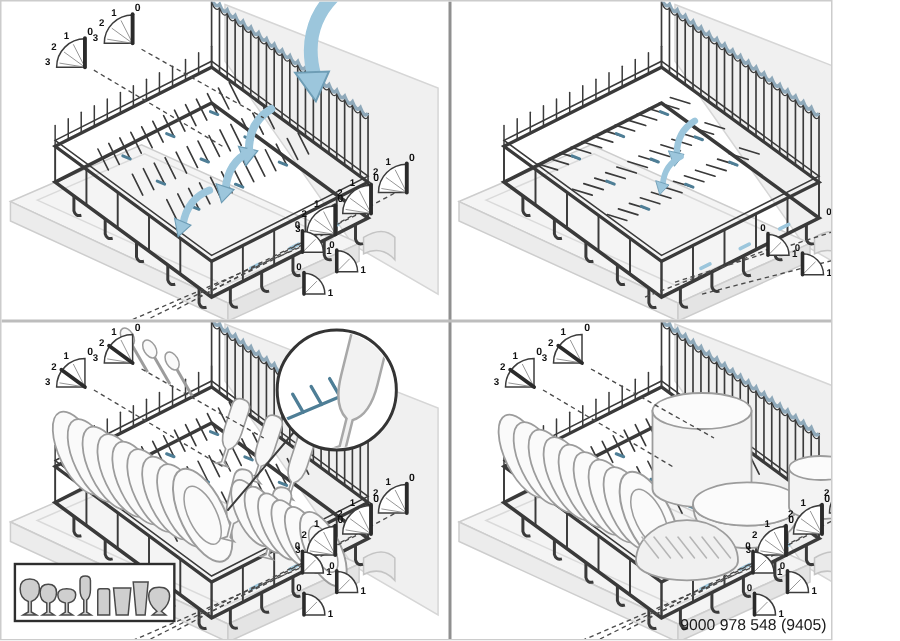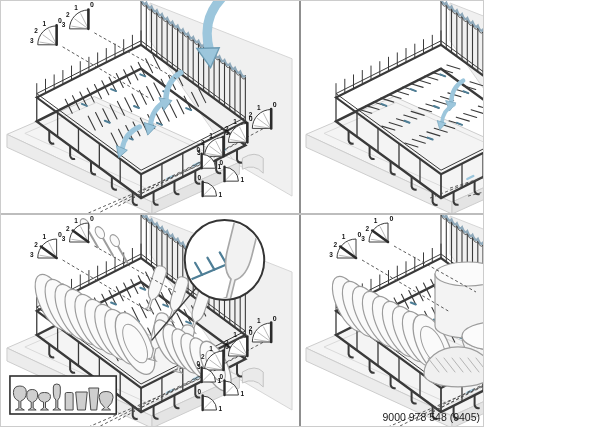--- a/index.html
+++ b/index.html
@@ -1,18 +1,18 @@
 <!DOCTYPE html>
 <html><head>
 <meta charset="utf-8">
 <style>
   html,body{margin:0;padding:0;background:#fff;}
   .figure{
     position:relative;
-    width:484px;height:427px;
+    width:555px;height:427px;
     background:#ffffff;
     border:1px solid #cccccc;
     box-sizing:border-box;
     overflow:hidden;
     font-family:"Liberation Sans",sans-serif;
   }
   .panel{position:absolute;overflow:hidden;}
   #p0{left:0;top:0;width:298px;height:212px;}
   #p1{left:299px;top:0;width:300px;height:212px;}
   #p2{left:0;top:213px;width:298px;height:213px;}

